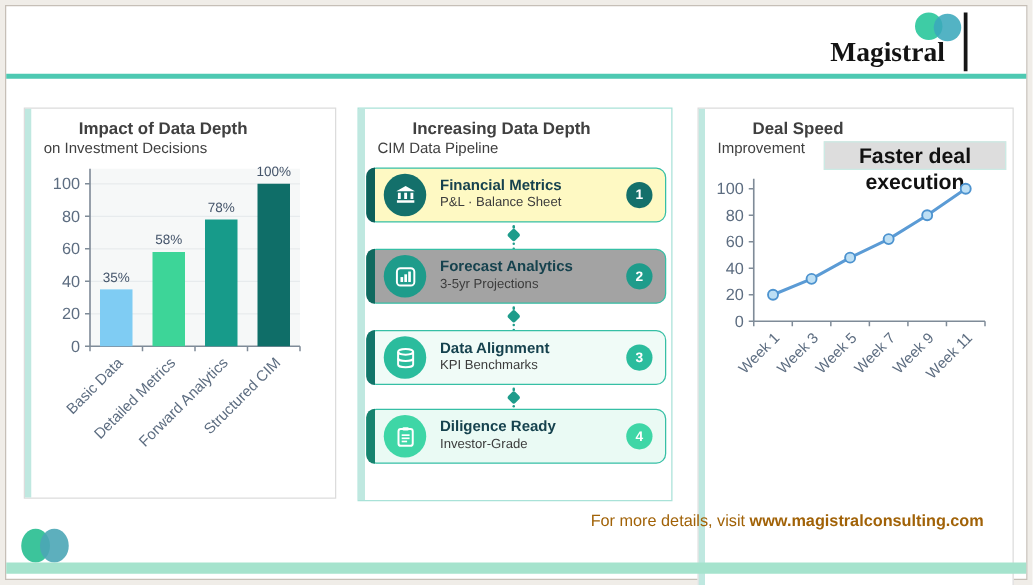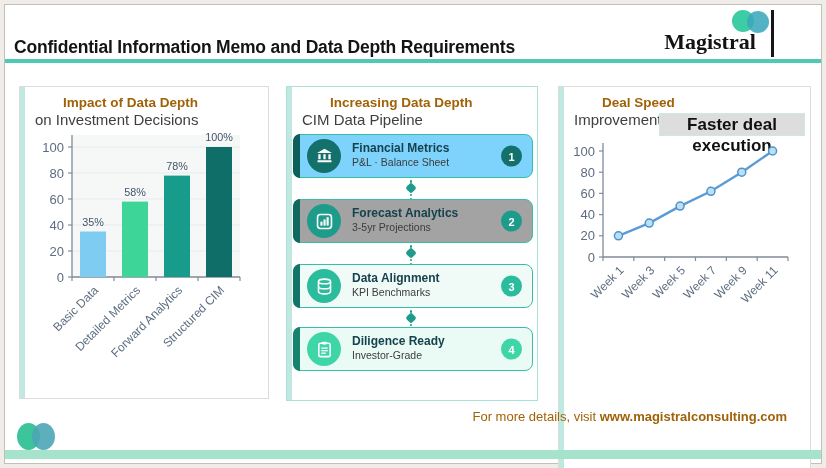--- a/index.html
+++ b/index.html
@@ -16,22 +16,22 @@
   .logo-circle { position:absolute; border-radius:50%; }
   .logo-circle.green { left:727px; top:5px; width:22px; height:22px; background:#3ecca5; }
   .logo-circle.teal  { left:742px; top:6px; width:22px; height:22px; background:#3ba8bc; opacity:.88; }
   .logo-text { position:absolute; top:24px; left:648px; width:114px; text-align:center;
                font-family:"Liberation Serif", serif; font-weight:700; font-size:22px; color:#131313; }
   .logo-bar { position:absolute; left:766px; top:5px; width:3px; height:47px; background:#161616; }
 
   
   .panel { position:absolute; background:#ffffff; border:1px solid #dcdcdc; }
   .panel-accent { position:absolute; left:0; top:0; bottom:0; width:5px; background:#bfe8e0; }
-  .panel-title { margin:8px 0 1px 15px; font-size:13.5px; font-weight:700; color:#a16207;padding-left:28px; }
-  .panel-sub { margin-left:15px; font-size:15px; color:#3f3f3f; }
+  .panel-title { margin:8px 0 1px 15px; font-size:13.5px; font-weight:700; color:#404040;padding-left:28px; }
+  .panel-sub { margin-left:15px; font-size:12px; color:#3f3f3f; }
 
   .panel-impact   { left:14px;  top:81px; width:250px; height:313px; }
   .panel-pipeline { left:281px; top:81px; width:252px; height:315px; border-color:#a9e2d8; }
   .panel-deal     { left:553px; top:81px; width:253px; height:390px; }
 
   .chart-svg { position:absolute; }
   #bar-chart  { left:4px; top:36px; }
   #line-chart { left:4px; top:50px; }
 
   
@@ -65,21 +65,20 @@
   .footer-circle { position:absolute; border-radius:50%; }
   .footer-circle.green { left:12px; top:418px; width:23px; height:27px; background:#3cc49b; }
   .footer-circle.teal  { left:27px; top:418px; width:23px; height:27px; background:#4ba6b6; opacity:.9; }
   .bottom-bar { position:absolute; left:0; right:0; top:445px; height:9px; background:#a5e3cd; }
 </style>
 </head>
 <body>
 
 <div class="slide">
 
-  <div class="header-title">Confidential Information Memo and Data Depth Requirements</div>
   <div class="header-rule"></div>
   <div class="logo-circle green"></div>
   <div class="logo-circle teal"></div>
   <div class="logo-text">Magistral</div>
   <div class="logo-bar"></div>
 
   <section class="panel panel-impact">
     <div class="panel-accent"></div>
     <div class="panel-title">Impact of Data Depth</div>
     <div class="panel-sub">on Investment Decisions</div>
@@ -122,21 +121,21 @@
         <text x="195" y="18" text-anchor="middle" font-size="10.8" fill="#44546a">100%</text>
         <text transform="translate(201,168) rotate(-45)" text-anchor="end" font-size="12" fill="#5d6d81">Structured CIM</text>
       </svg>
   </section>
 
   <section class="panel panel-pipeline">
     <div class="panel-accent"></div>
     <div class="panel-title">Increasing Data Depth</div>
     <div class="panel-sub">CIM Data Pipeline</div>
     <div class="steps-wrap">
-        <div class="step-card" style="top: 47px; background: #7dd3fc;">
+        <div class="step-card" style="top: 47px; background: #fef9c3;">
           <div class="step-accent" style="background:#0d5f5a"></div>
           <div class="step-icon-circle" style="background:#14706b">
             <svg viewBox="0 0 24 24" width="19" height="19">
               <path fill="#fff" d="M12 2.2 2.6 7.6h18.8L12 2.2zM4.2 9h2.9v6.4H4.2zM10.55 9h2.9v6.4h-2.9zM16.9 9h2.9v6.4h-2.9zM3.2 16.6h17.6v2.6H3.2z"></path>
             </svg>
           </div>
           <div class="step-texts">
             <span class="step-title">Financial Metrics</span>
             <span class="step-sub">P&amp;L · Balance Sheet</span>
           </div>

